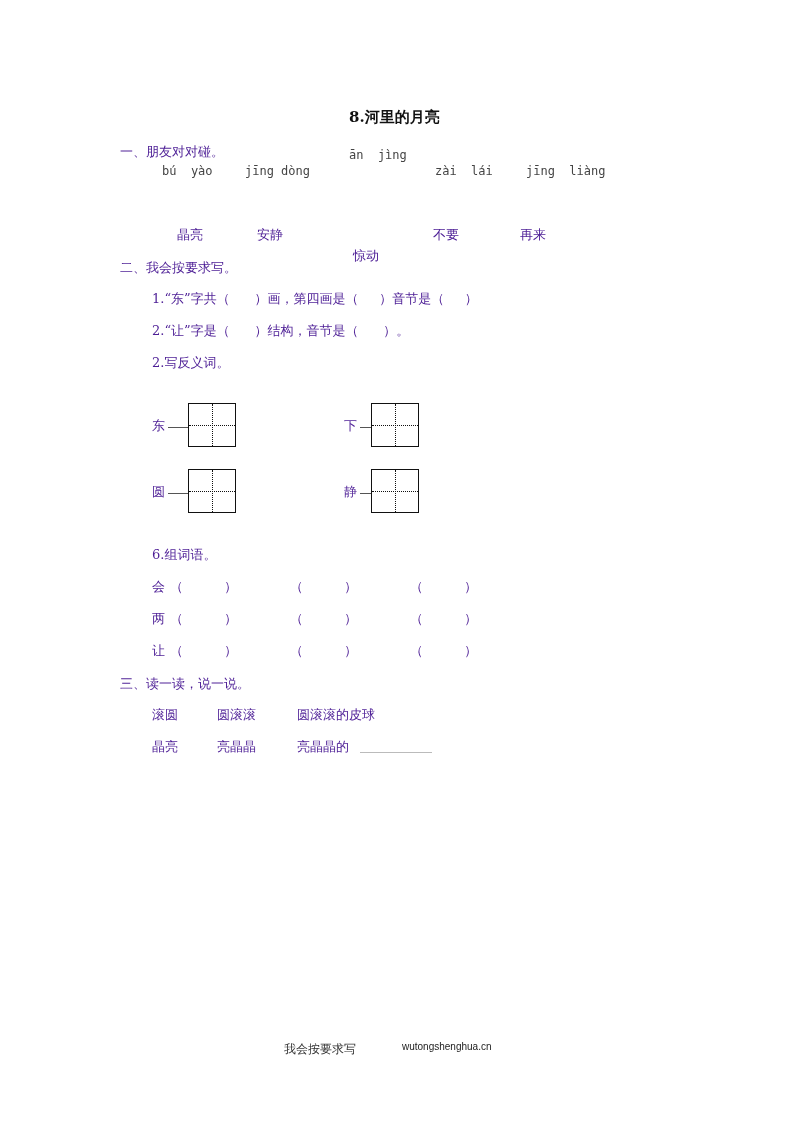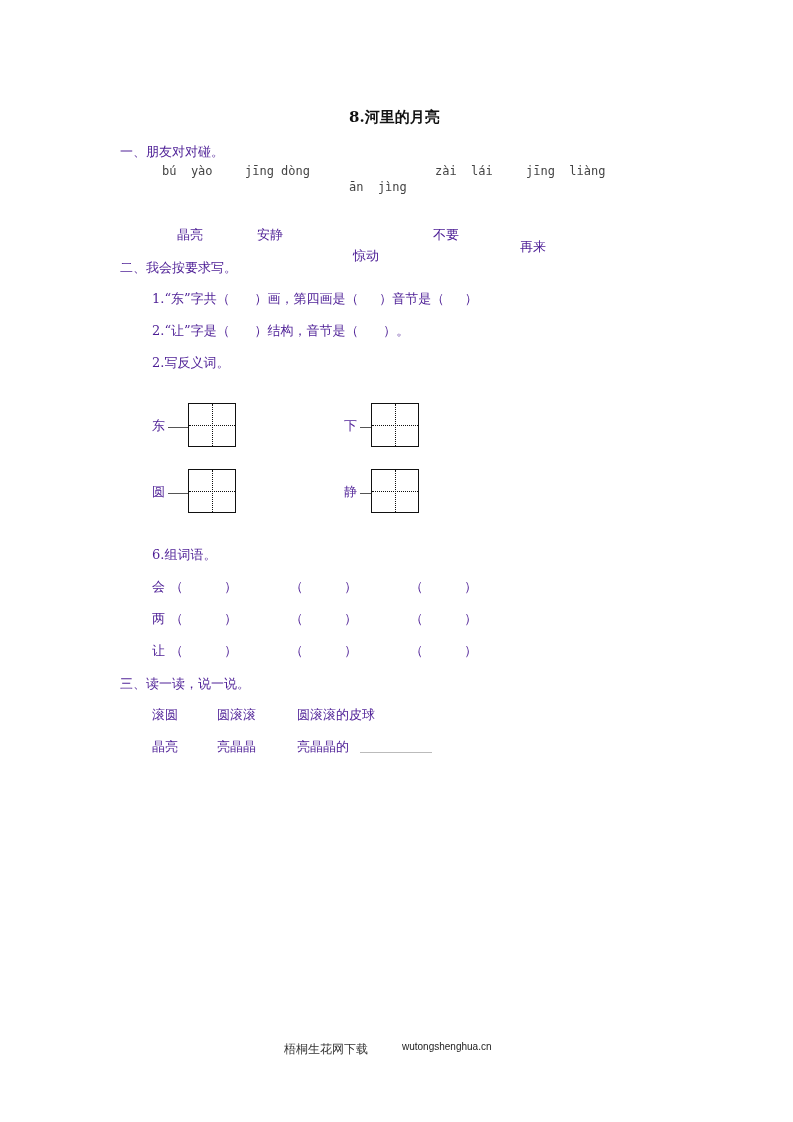--- a/index.html
+++ b/index.html
@@ -17,29 +17,29 @@
   .footer-url { font-family: "Liberation Sans", "DejaVu Sans", sans-serif; font-size: 10px; color: #222; }
 </style>
 </head>
 <body>
 
 <div class="abs title" style="left:349px; top:108px;">8.河里的月亮</div>
 
 <div class="abs txt" style="left:120px; top:143px;">一、朋友对对碰。</div>
 <div class="abs py" style="left:162px; top:164px;">bú  yào</div>
 <div class="abs py" style="left:245px; top:164px;">jīng dòng</div>
-<div class="abs py" style="left:349px; top:180px;text-align:center;">ān  jìng</div>
+<div class="abs py" style="left:349px; top:148px;text-align:center;">ān  jìng</div>
 <div class="abs py" style="left:435px; top:164px;">zài  lái</div>
 <div class="abs py" style="left:526px; top:164px;">jīng  liàng</div>
 
 <div class="abs txt" style="left:177px; top:226px;">晶亮</div>
 <div class="abs txt" style="left:257px; top:226px;">安静</div>
 <div class="abs txt" style="left:353px; top:226px;margin-top:21px;">惊动</div>
 <div class="abs txt" style="left:433px; top:226px;">不要</div>
-<div class="abs txt" style="left:520px; top:226px;margin-top:12px;">再来</div>
+<div class="abs txt" style="left:520px; top:226px;">再来</div>
 
 <div class="abs txt" style="left:120px; top:259px;">二、我会按要求写。</div>
 <div class="abs txt" style="left:152px; top:290px;">1.“东”字共（      ）画，第四画是（     ）音节是（     ）</div>
 <div class="abs txt" style="left:152px; top:322px;">2.“让”字是（      ）结构，音节是（      ）。</div>
 <div class="abs txt" style="left:152px; top:354px;">2.写反义词。</div>
 
 <div class="abs txt" style="left:152px; top:417px;">东</div>
 <div class="dash" style="left:168px; top:427px; width:20px;"></div>
 <div class="box" style="left:188px; top:403px;">
     <div class="v"></div>
@@ -87,14 +87,14 @@
 <div class="abs txt" style="left:120px; top:675px;">三、读一读，说一说。</div>
 <div class="abs txt" style="left:152px; top:706px;">滚圆</div>
 <div class="abs txt" style="left:217px; top:706px;">圆滚滚</div>
 <div class="abs txt" style="left:297px; top:706px;">圆滚滚的皮球</div>
 
 <div class="abs txt" style="left:152px; top:738px;">晶亮</div>
 <div class="abs txt" style="left:217px; top:738px;">亮晶晶</div>
 <div class="abs txt" style="left:297px; top:738px;">亮晶晶的</div>
 <div class="dash" style="left:360px; top:752px; width:72px; background:#bbb;"></div>
 
-<div class="abs footer-cn" style="left:284px; top:1041px;">梧桐生花网下载</div>
+<div class="abs footer-cn" style="left:284px; top:1041px;">我会按要求写</div>
 <div class="abs footer-url" style="left:402px; top:1041px;">wutongshenghua.cn</div>
 
 </body></html>

